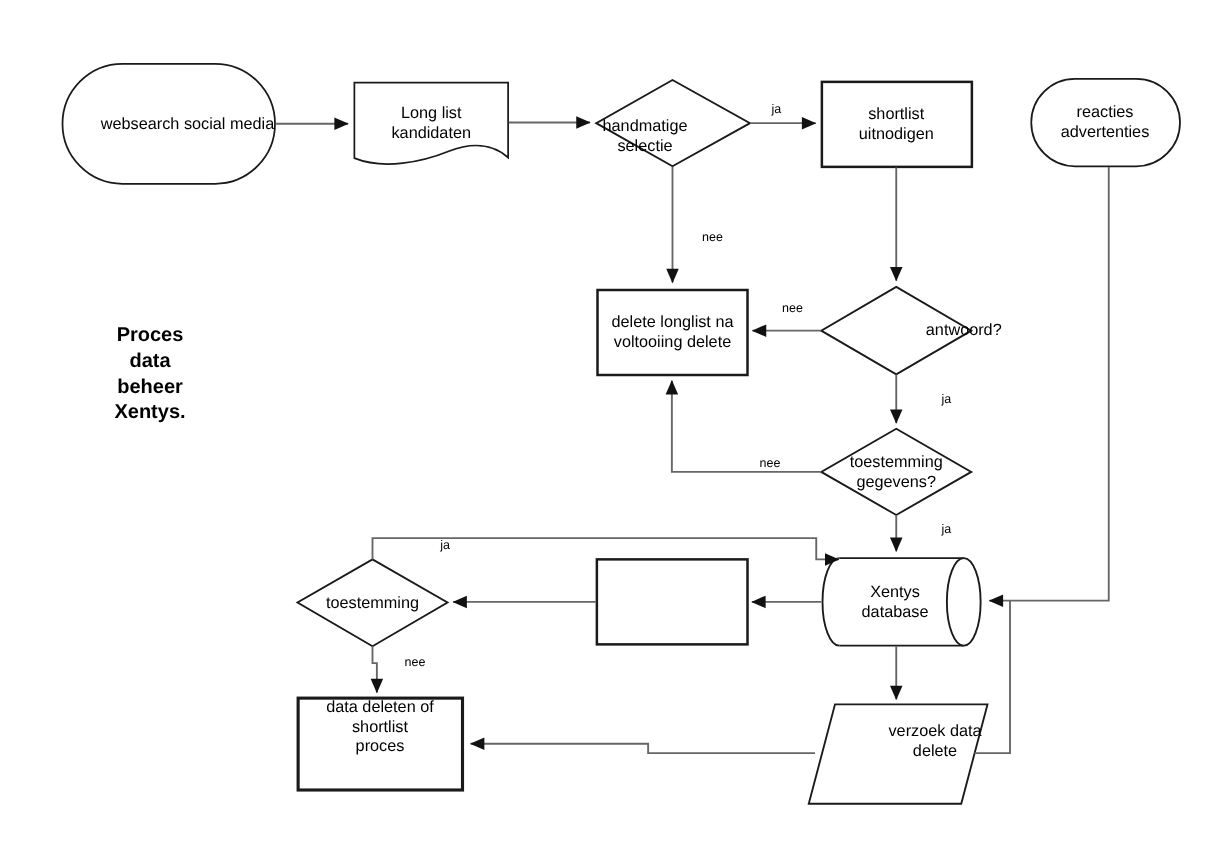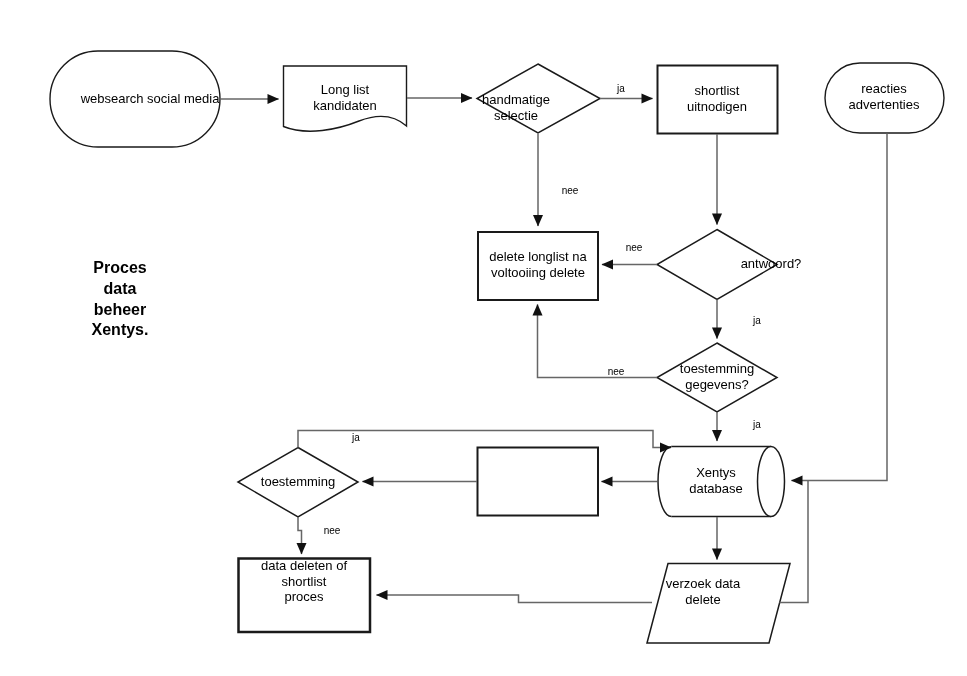--- a/index.html
+++ b/index.html
@@ -137,21 +137,21 @@
     <div>database</div>
   </div>
   <div class="node-label" style="left:298px; top:482px;">
     <div>toestemming</div>
   </div>
   <div class="node-label" style="left:304px; top:581px;">
     <div>data deleten of</div>
     <div>shortlist</div>
     <div>proces</div>
   </div>
-  <div class="node-label" style="left:703px; top:592px;">
+  <div class="node-label" style="left:748px; top:592px;">
     <div>verzoek data</div>
     <div>delete</div>
   </div>
 
   <div class="edge-label" style="left:621px; top:88px;">ja</div>
   <div class="edge-label" style="left:570px; top:190px;">nee</div>
   <div class="edge-label" style="left:634px; top:247px;">nee</div>
   <div class="edge-label" style="left:757px; top:320px;">ja</div>
   <div class="edge-label" style="left:616px; top:371px;">nee</div>
   <div class="edge-label" style="left:757px; top:424px;">ja</div>

